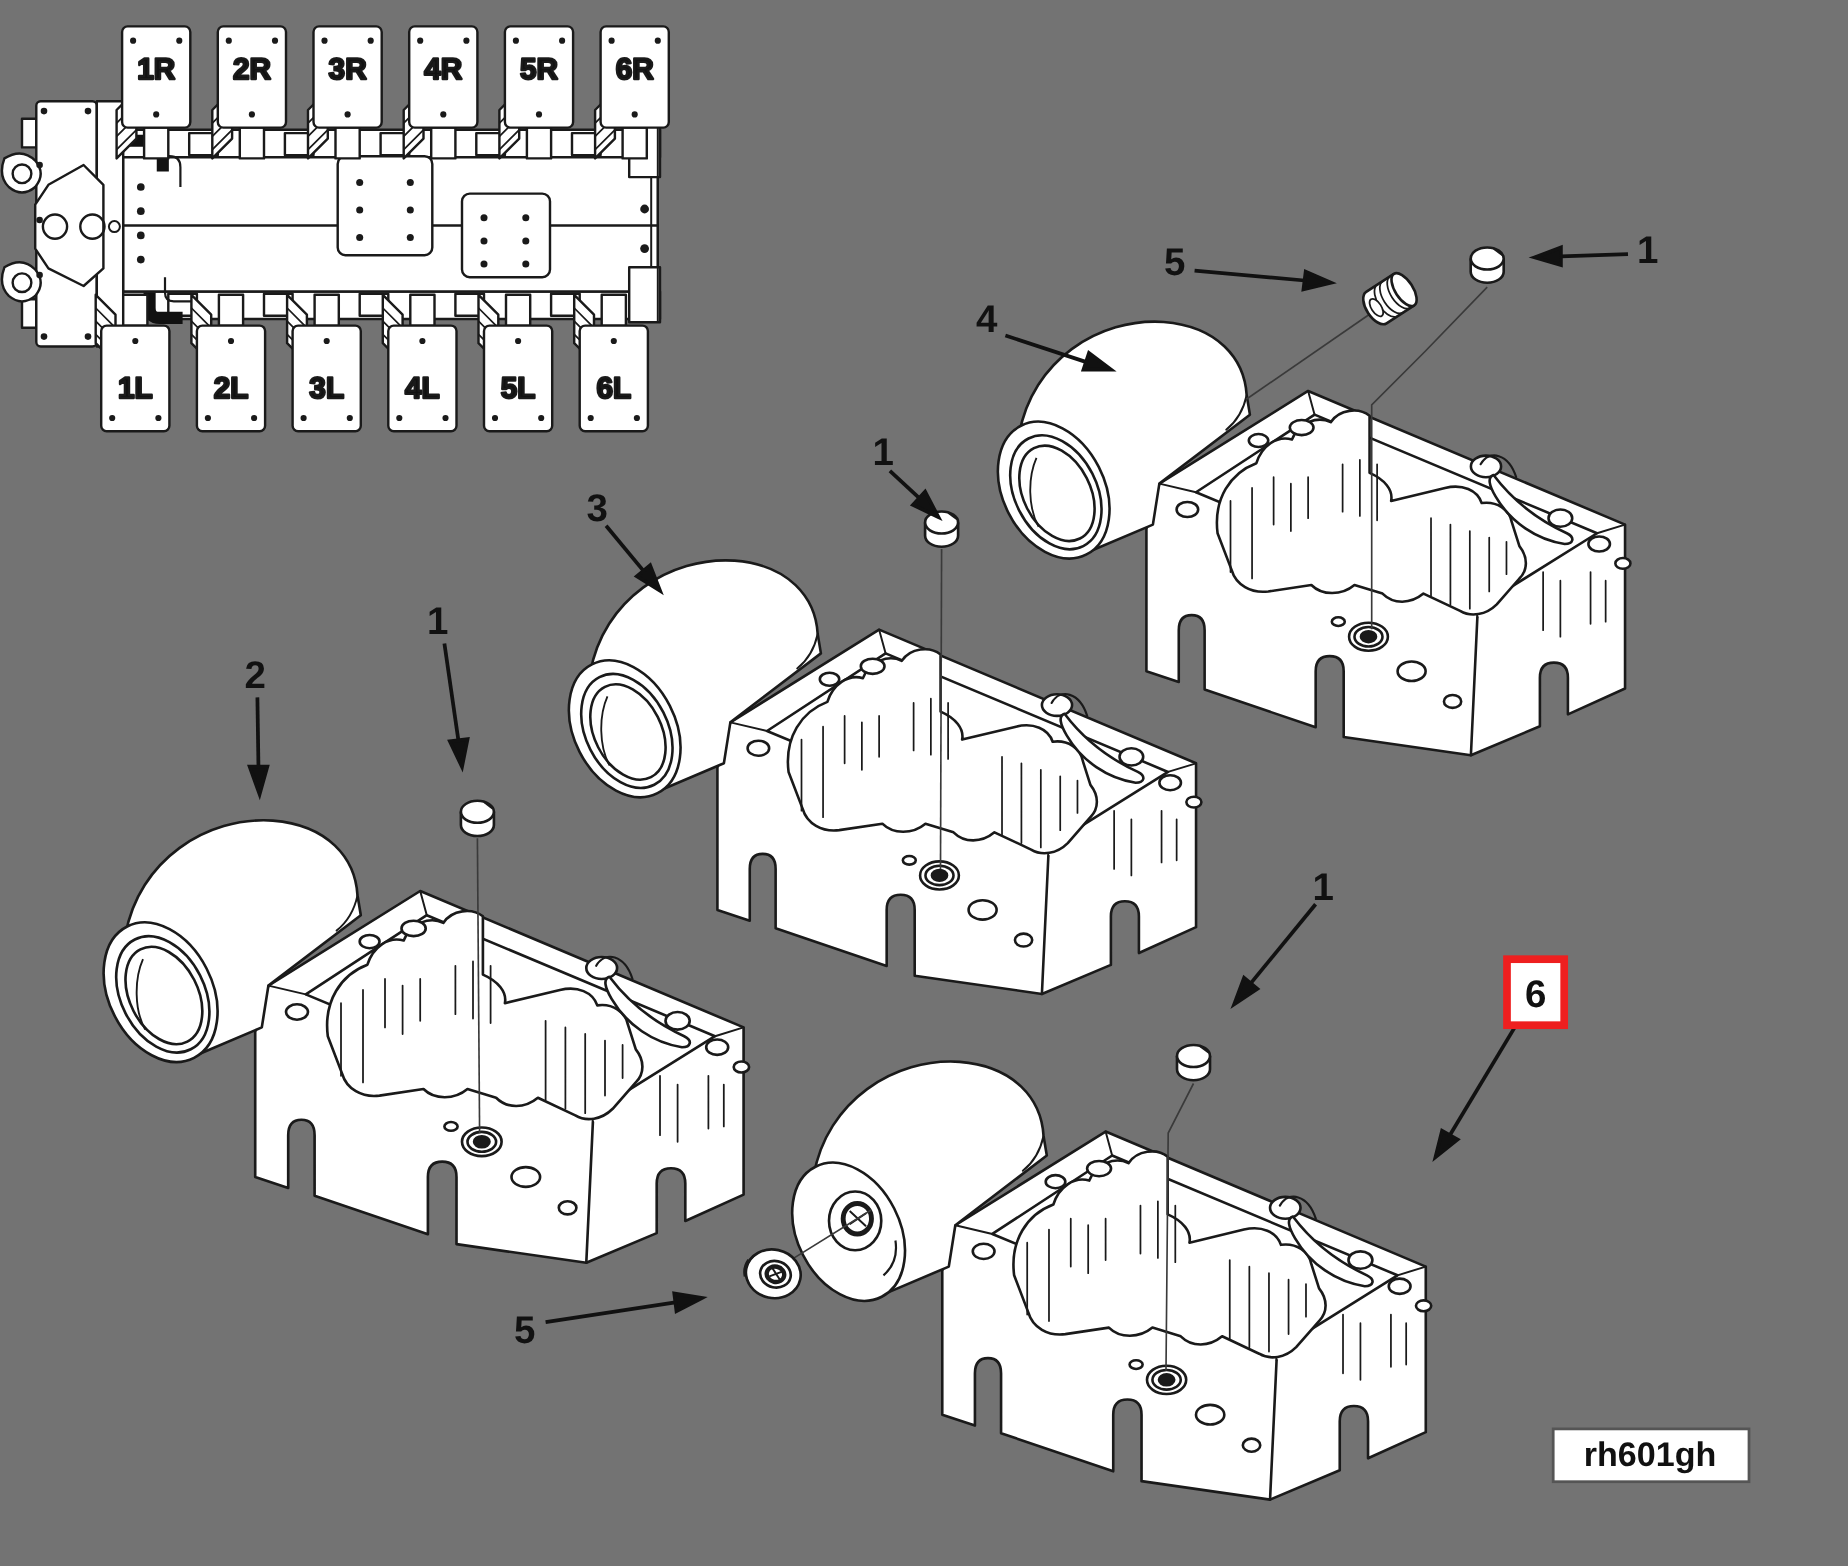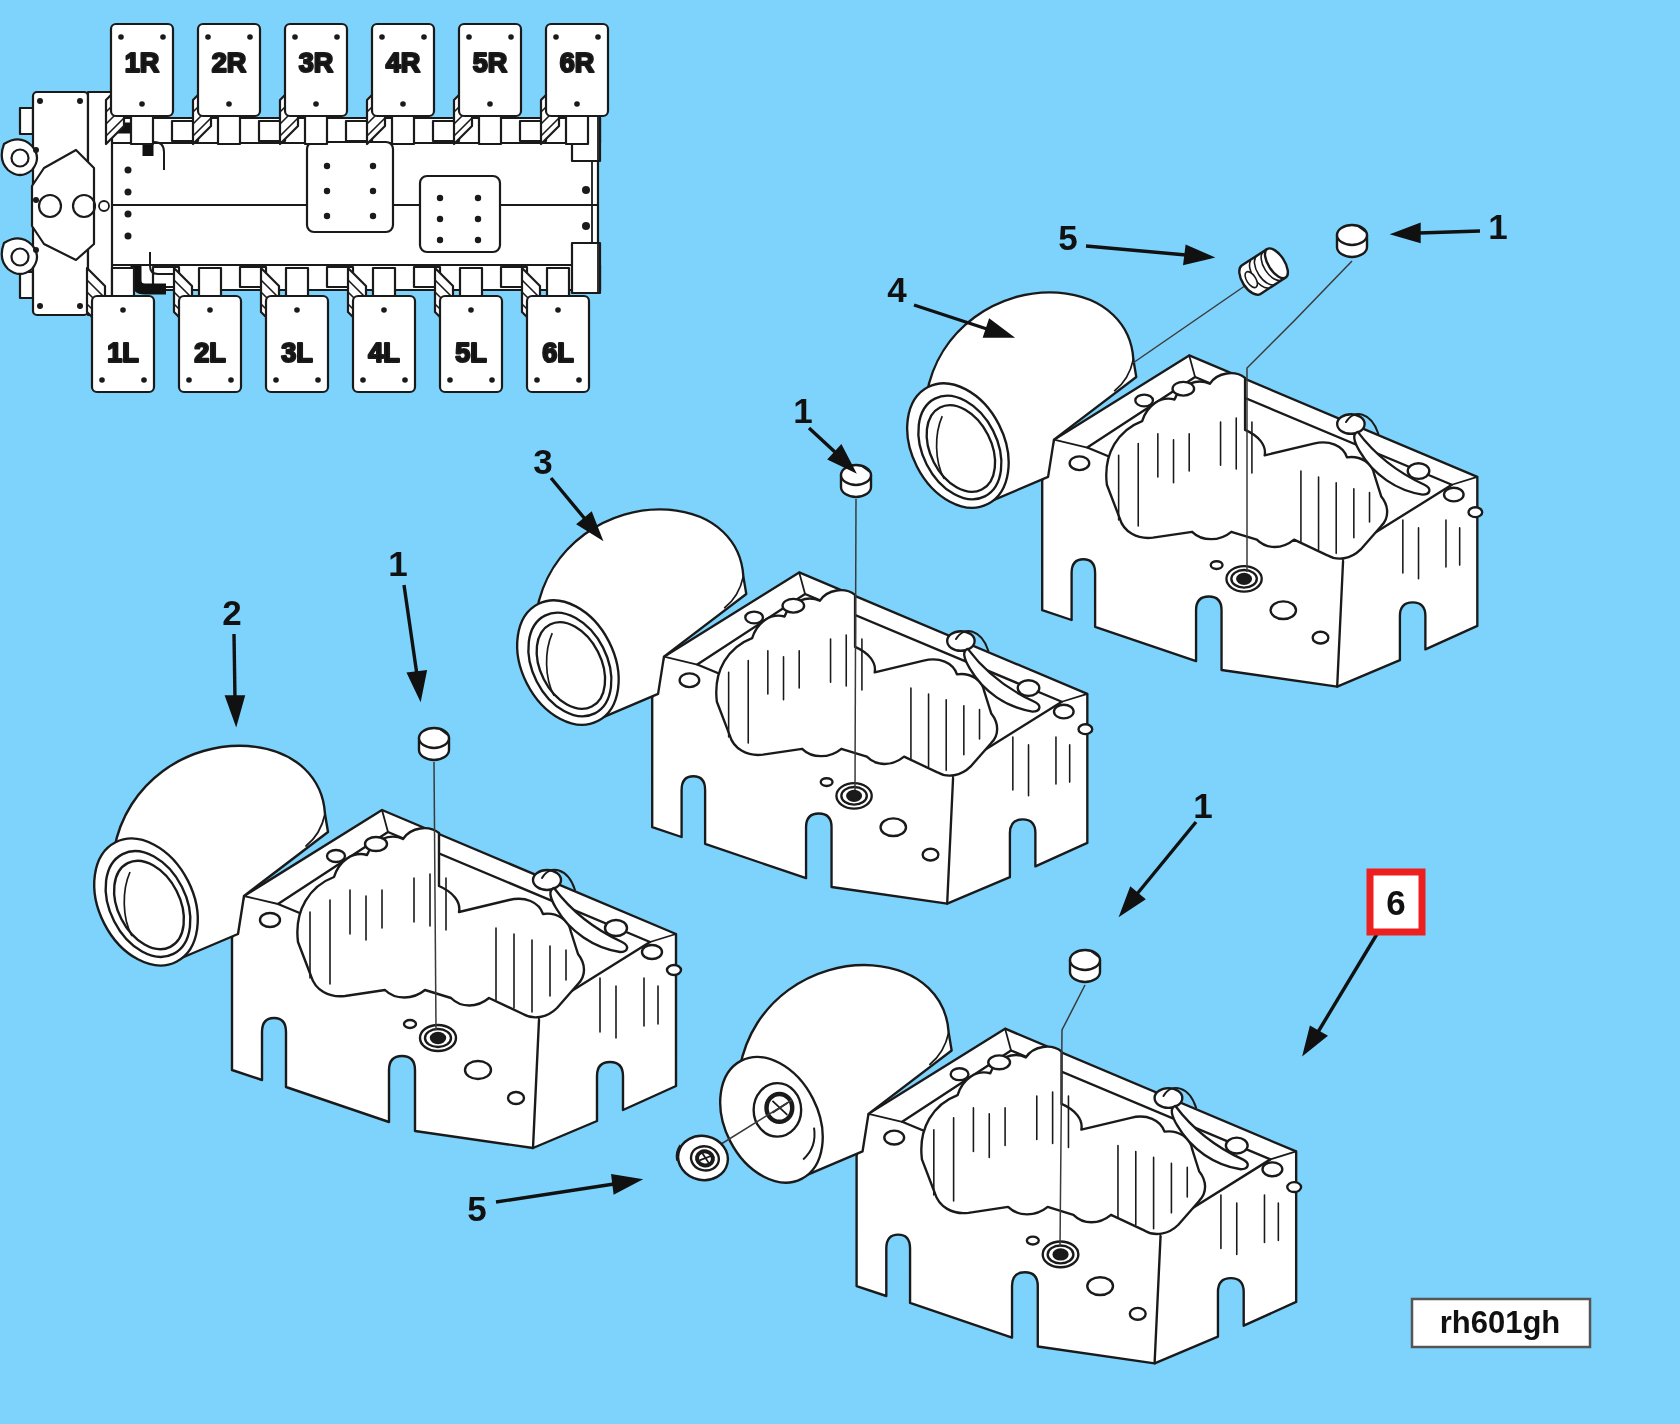--- a/index.html
+++ b/index.html
@@ -1,16 +1,16 @@
 <!DOCTYPE html>
 <html><head>
 <meta charset="utf-8">
 <style>
   html,body{margin:0;padding:0;background:#fff;}
-  .stage{position:relative;width:1680px;height:1424px;background:#7dd3fc;overflow:hidden;
+  .stage{position:relative;width:1680px;height:1424px;background:#737373;overflow:hidden;
          font-family:"Liberation Sans", sans-serif;text-align:right;}
   svg{position:absolute;left:0;top:0;}
   text{font-family:"Liberation Sans", sans-serif;}
   .callout-num{font-size:35px;font-weight:bold;fill:#111;}
   .cover-label{font-size:27px;font-weight:bold;fill:#111;}
   .code-label{font-size:31px;font-weight:bold;fill:#111;}
 </style>
 </head>
 <body>
 

